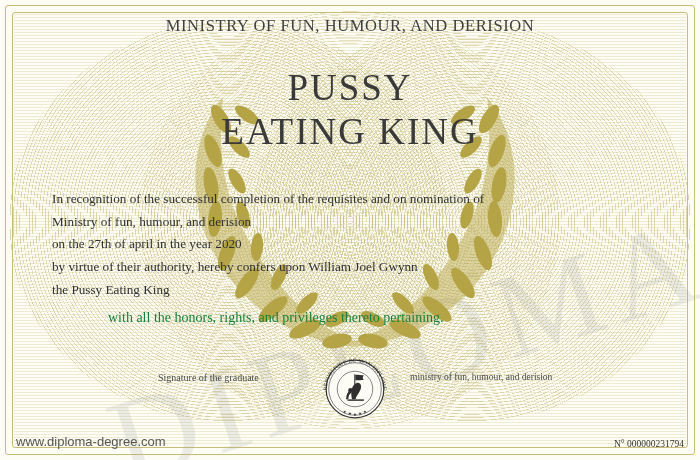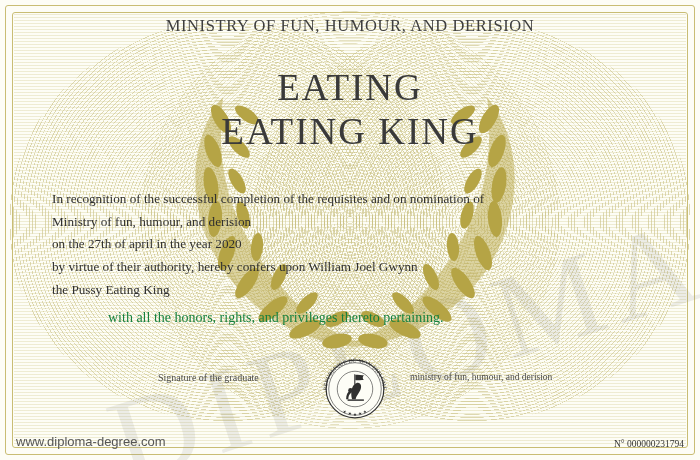--- a/index.html
+++ b/index.html
@@ -247,21 +247,21 @@
       <ellipse cx="238" cy="248" rx="6" ry="14" transform="rotate(-45 238 248)"></ellipse>
       <ellipse cx="208" cy="264" rx="6" ry="13" transform="rotate(-62 208 264)"></ellipse>
     </g>
   </svg>
 
   <div class="content">
 
     <div class="ministry">MINISTRY OF FUN, HUMOUR, AND DERISION</div>
 
     <div class="title">
-      <span>EATING</span>
+      <span>PUSSY</span>
       <span class="line2">EATING KING</span>
     </div>
 
     <div class="body">
       <div>In recognition of the successful completion of the requisites and on nomination of</div>
       <div>Ministry of fun, humour, and derision</div>
       <div>on the 27th of april in the year 2020</div>
       <div>by virtue of their authority, hereby confers upon William Joel Gwynn</div>
       <div>the Pussy Eating King</div>
     </div>

